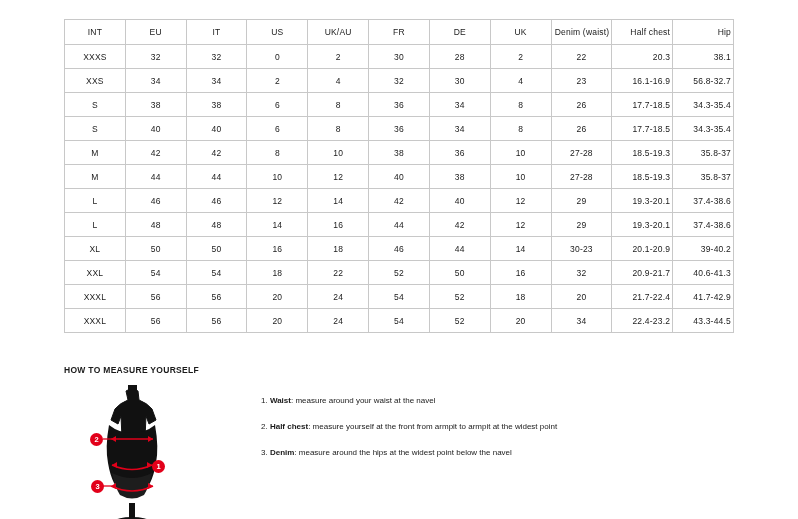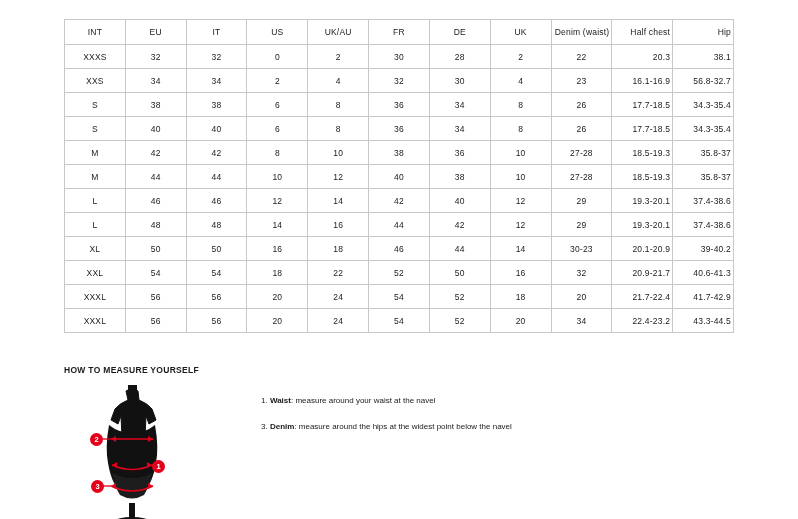--- a/index.html
+++ b/index.html
@@ -335,19 +335,20 @@
           <line x1="47" y1="101" x2="39" y2="101" stroke="#e2001a" stroke-width="1.3"></line>
         </svg>
 
         <div class="bullet b1">1</div>
         <div class="bullet b2">2</div>
         <div class="bullet b3">3</div>
       </div>
 
       <div class="notes" id="notes-list">
           <div class="note"><span>1.</span> <b>Waist</b><span>: measure around your waist at the navel</span></div>
+          <div class="note"><span>2.</span> <b>Half chest</b><span>: measure yourself at the front from armpit to armpit at the widest point</span></div>
           <div class="note"><span>3.</span> <b>Denim</b><span>: measure around the hips at the widest point below the navel</span></div>
         </div>
 
     </div>
   </div>
 
 </div>
 
 </body></html>

